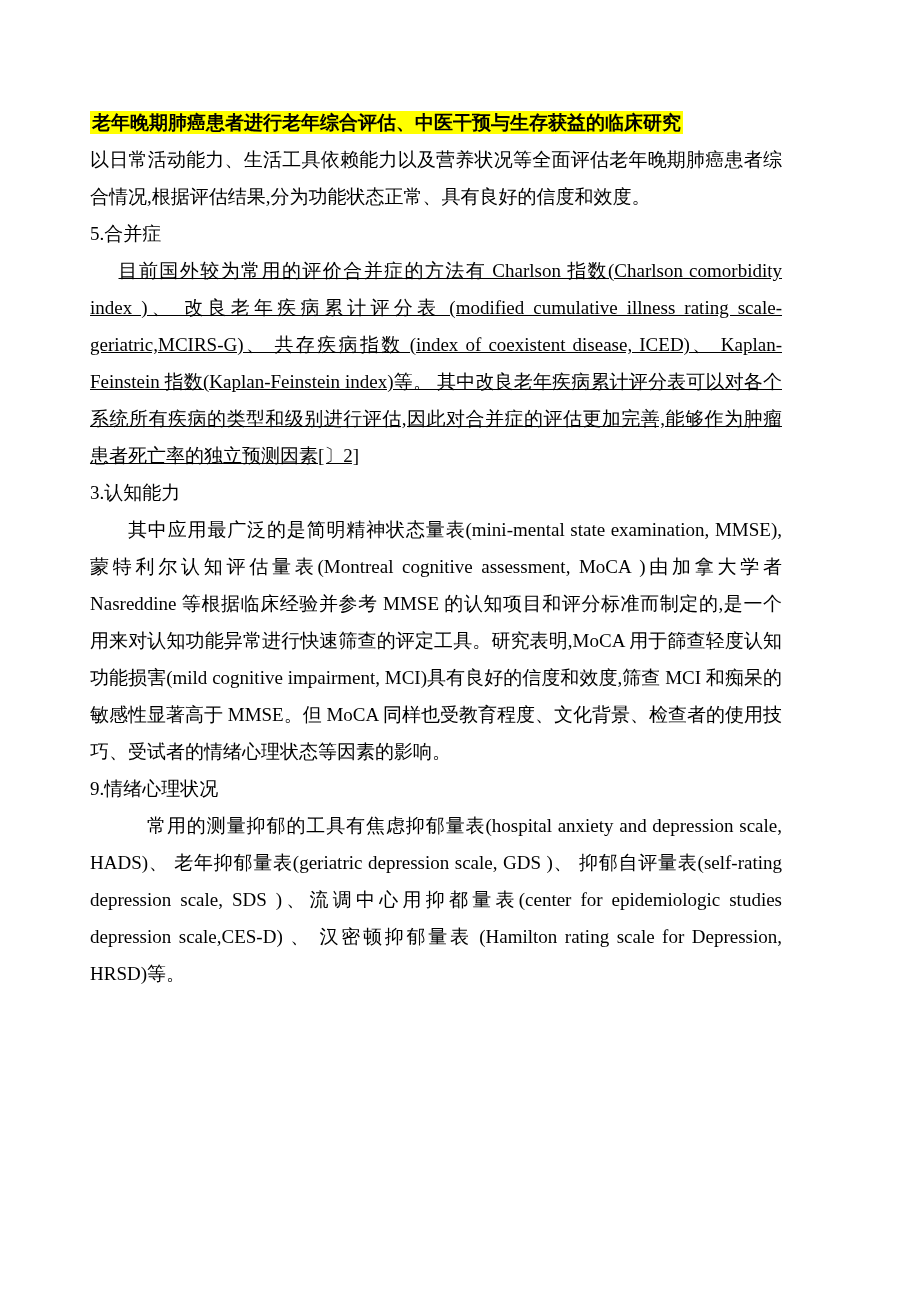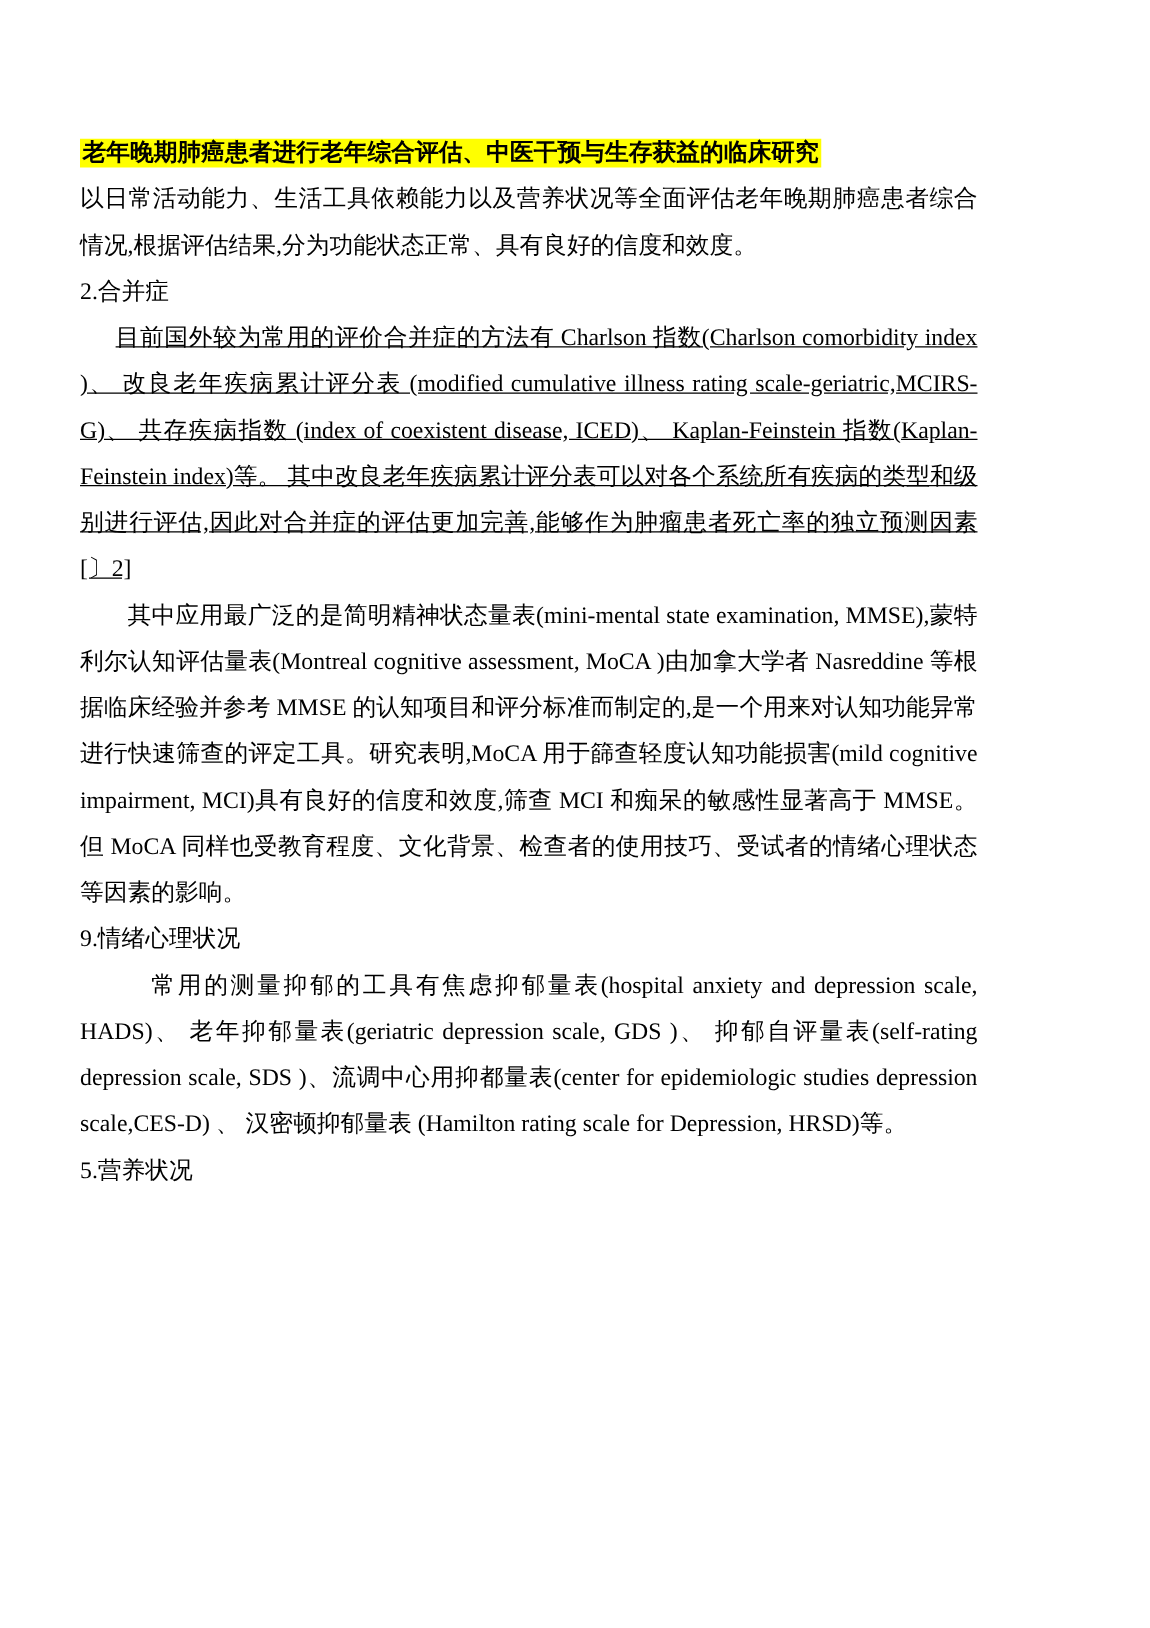--- a/index.html
+++ b/index.html
@@ -6,21 +6,21 @@
     margin: 0;
     padding: 0;
     background: #ffffff;
   }
   .page {
     position: relative;
     width: 920px;
     height: 1302px;
     background: #ffffff;
     box-sizing: border-box;
-    padding: 104px 138px 0 64px;
+    padding: 104px 138px 0 90px;
     overflow: hidden;
     font-family: "Liberation Serif", "DejaVu Serif", serif;
     font-size: 19px;
     color: #000000;
   }
   .doc p {
     margin: 0;
     line-height: 37px;
     text-align: justify;
   }
@@ -39,27 +39,27 @@
 <body>
 
 <div class="page doc">
 
   <p class="title-line"><span class="title-hl" style="background: rgb(255, 255, 0);">老年晚期肺癌患者进行老年综合评估、中医干预与生存获益的临床研究</span></p>
 
   <p>以日常活动能力、生活工具依赖能力以及营养状况等全面评估老年晚期肺癌患者综合情况,根据评估结果,分为功能状态正常、具有良好的信度和效度。</p>
 
 
 
-  <p>2.合并症</p>
+  <p>5.合并症</p>
 
   <p class="indent-1">目前国外较为常用的评价合并症的方法有 Charlson 指数(Charlson comorbidity index )、 改良老年疾病累计评分表 (modified cumulative illness rating scale-geriatric,MCIRS-G)、 共存疾病指数 (index of coexistent disease, ICED)、 Kaplan-Feinstein 指数(Kaplan-Feinstein index)等。 其中改良老年疾病累计评分表可以对各个系统所有疾病的类型和级别进行评估,因此对合并症的评估更加完善,能够作为肿瘤患者死亡率的独立预测因素[〕2]</p>
 
+  <p>3.认知能力</p>
 
   <p class="indent-2">其中应用最广泛的是简明精神状态量表(mini-mental state examination, MMSE),蒙特利尔认知评估量表(Montreal cognitive assessment, MoCA )由加拿大学者 Nasreddine 等根据临床经验并参考 MMSE 的认知项目和评分标准而制定的,是一个用来对认知功能异常进行快速筛查的评定工具。研究表明,MoCA 用于篩查轻度认知功能损害(mild cognitive impairment, MCI)具有良好的信度和效度,筛查 MCI 和痴呆的敏感性显著高于 MMSE。但 MoCA 同样也受教育程度、文化背景、检查者的使用技巧、受试者的情绪心理状态等因素的影响。</p>
 
   <p>9.情绪心理状况</p>
 
   <p class="indent-3">常用的测量抑郁的工具有焦虑抑郁量表(hospital anxiety and depression scale, HADS)、 老年抑郁量表(geriatric depression scale, GDS )、 抑郁自评量表(self-rating depression scale, SDS )、流调中心用抑都量表(center for epidemiologic studies depression scale,CES-D) 、 汉密顿抑郁量表 (Hamilton rating scale for Depression, HRSD)等。</p>
 
-  <p>5.营养状况</p>
 
 
 </div>
 
 </body></html>

